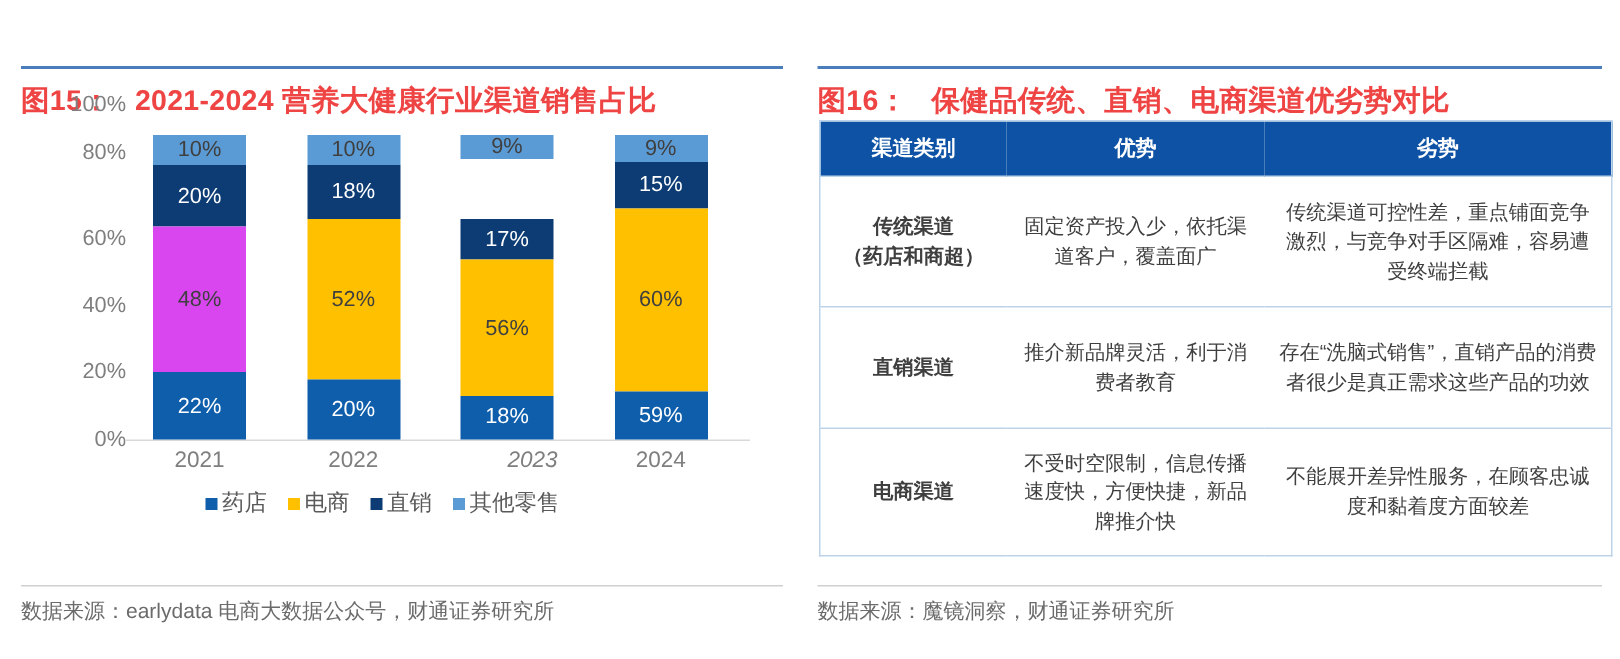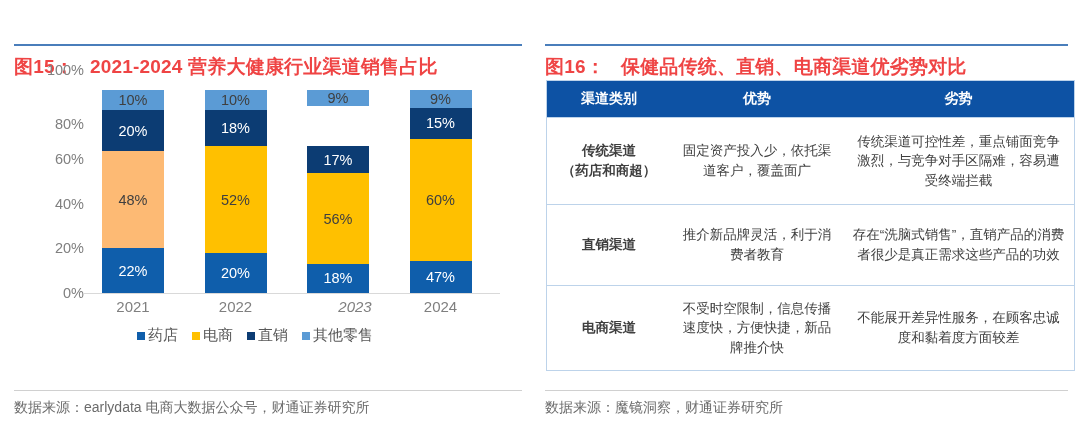--- a/index.html
+++ b/index.html
@@ -133,33 +133,33 @@
       <span>2021-2024 营养大健康行业渠道销售占比</span>
     </div>
     <div class="fig-rule"></div>
 
     <div class="chart">
       <div class="ylabels">
           <div class="ytick" style="top: 223px;">0%</div>
           <div class="ytick" style="top: 178.4px;">20%</div>
           <div class="ytick" style="top: 133.8px;">40%</div>
           <div class="ytick" style="top: 89.2px;">60%</div>
-          <div class="ytick" style="top: 54px;">80%</div>
+          <div class="ytick" style="top: 32px;">80%</div>
           <div class="ytick" style="top: 0px;">100%</div>
         </div>
       <div class="baseline"></div>
       <div class="plot">
           <div class="bar" style="left: 10px; height: 223px;">
             <div class="seg seg-other" style="height: 22.3px; background: rgb(91, 155, 213);">
               <span>10%</span>
             </div>
             <div class="seg seg-direct" style="height: 44.6px; background: rgb(12, 60, 115);">
               <span>20%</span>
             </div>
-            <div class="seg seg-ecom" style="height: 107.04px; background: #fdba74;">
+            <div class="seg seg-ecom" style="height: 107.04px; background: #d946ef;">
               <span>48%</span>
             </div>
             <div class="seg seg-pharm" style="height: 49.06px; background: rgb(15, 94, 171);">
               <span>22%</span>
             </div>
           </div>
           <div class="bar" style="left: 112.5px; height: 223px;">
             <div class="seg seg-other" style="height: 22.3px; background: rgb(91, 155, 213);">
               <span>10%</span>
             </div>
@@ -191,21 +191,21 @@
             <div class="seg seg-other" style="height: 20.07px; background: rgb(91, 155, 213);">
               <span>9%</span>
             </div>
             <div class="seg seg-direct" style="height: 33.45px; background: rgb(12, 60, 115);">
               <span>15%</span>
             </div>
             <div class="seg seg-ecom" style="height: 133.8px; background: rgb(255, 192, 0);">
               <span>60%</span>
             </div>
             <div class="seg seg-pharm" style="height: 35.68px; background: rgb(15, 94, 171);">
-              <span>47%</span>
+              <span>59%</span>
             </div>
           </div>
         </div>
       <div class="xlabels">
           <div class="xtick" style="left: 10px;">2021</div>
           <div class="xtick" style="left: 112.5px;">2022</div>
           <div class="xtick" style="left: 232px; font-style: italic;">2023</div>
           <div class="xtick" style="left: 317.5px;">2024</div>
         </div>
       <div class="legend">

